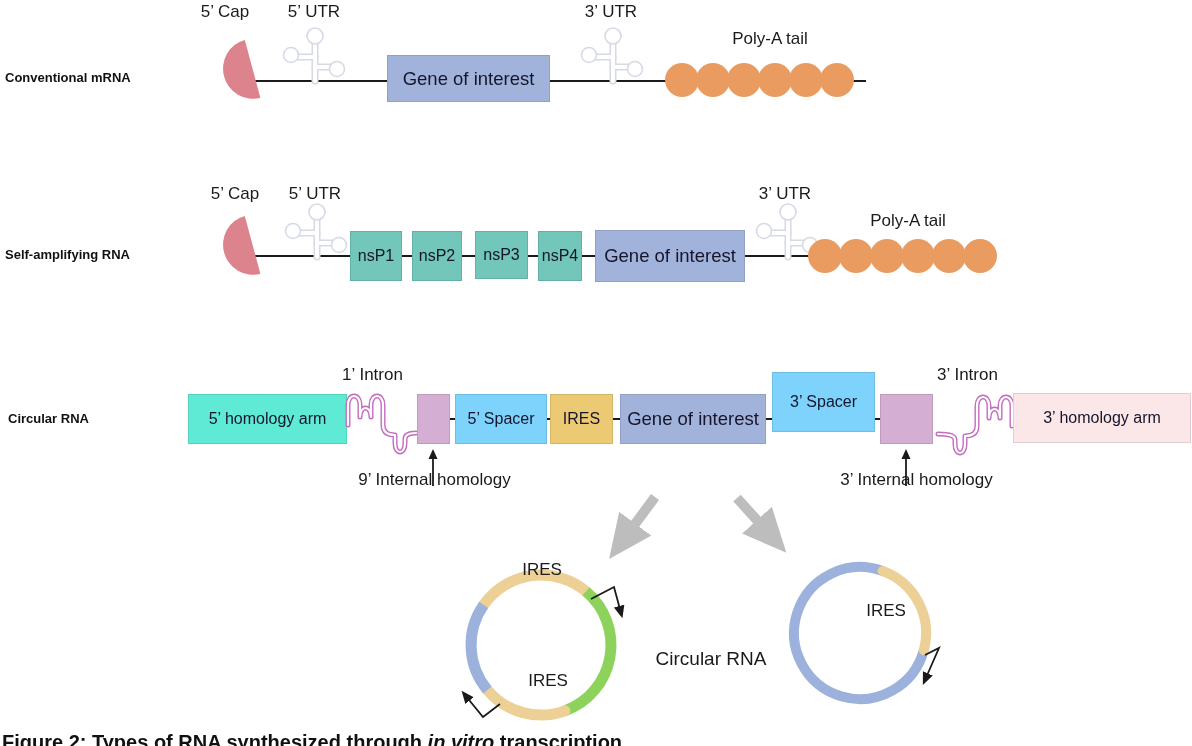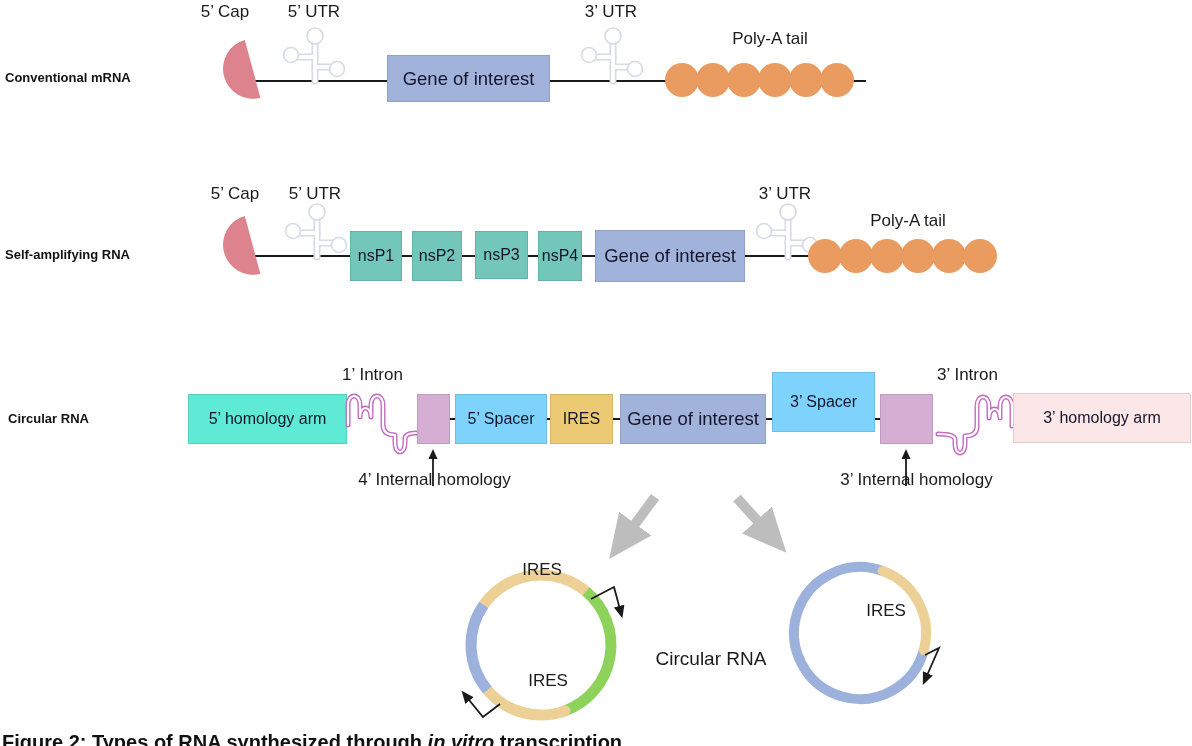--- a/index.html
+++ b/index.html
@@ -173,21 +173,21 @@
       <path d="M1,34 V14 C1,2 13,2 13,14 V26 C13,14 24,14 24,26 V14 C24,2 36,2 36,14 V34 C36,42 42,44 48,44 V52 C48,64 58,64 58,52 V48 C58,44 62,42 75,42" stroke="#ffffff" stroke-width="2.2"></path>
     </g>
   </svg>
 
   <div class="box lightpink" style="left:1013px;top:393px;width:178px;height:50px">3’ homology arm</div>
 
   <svg style="left:427px;top:449px" width="12" height="38" viewBox="0 0 12 38">
     <line x1="6" y1="8" x2="6" y2="37" stroke="#1a1a1a" stroke-width="1.8"></line>
     <polygon points="6,0 1.5,10 10.5,10" fill="#1a1a1a"></polygon>
   </svg>
-  <div class="ann" style="left:347px;top:470px;width:175px">4’ Internal homology</div>
+  <div class="ann" style="left:347px;top:470px;width:175px">9’ Internal homology</div>
 
   <svg style="left:900px;top:449px" width="12" height="38" viewBox="0 0 12 38">
     <line x1="6" y1="8" x2="6" y2="37" stroke="#1a1a1a" stroke-width="1.8"></line>
     <polygon points="6,0 1.5,10 10.5,10" fill="#1a1a1a"></polygon>
   </svg>
   <div class="ann" style="left:829px;top:470px;width:175px">3’ Internal homology</div>
 
   <svg style="left:560px;top:485px" width="250" height="95" viewBox="0 0 250 95">
     <defs>
       <marker id="gah" markerWidth="5" markerHeight="5" refX="2.4" refY="2" orient="auto">

